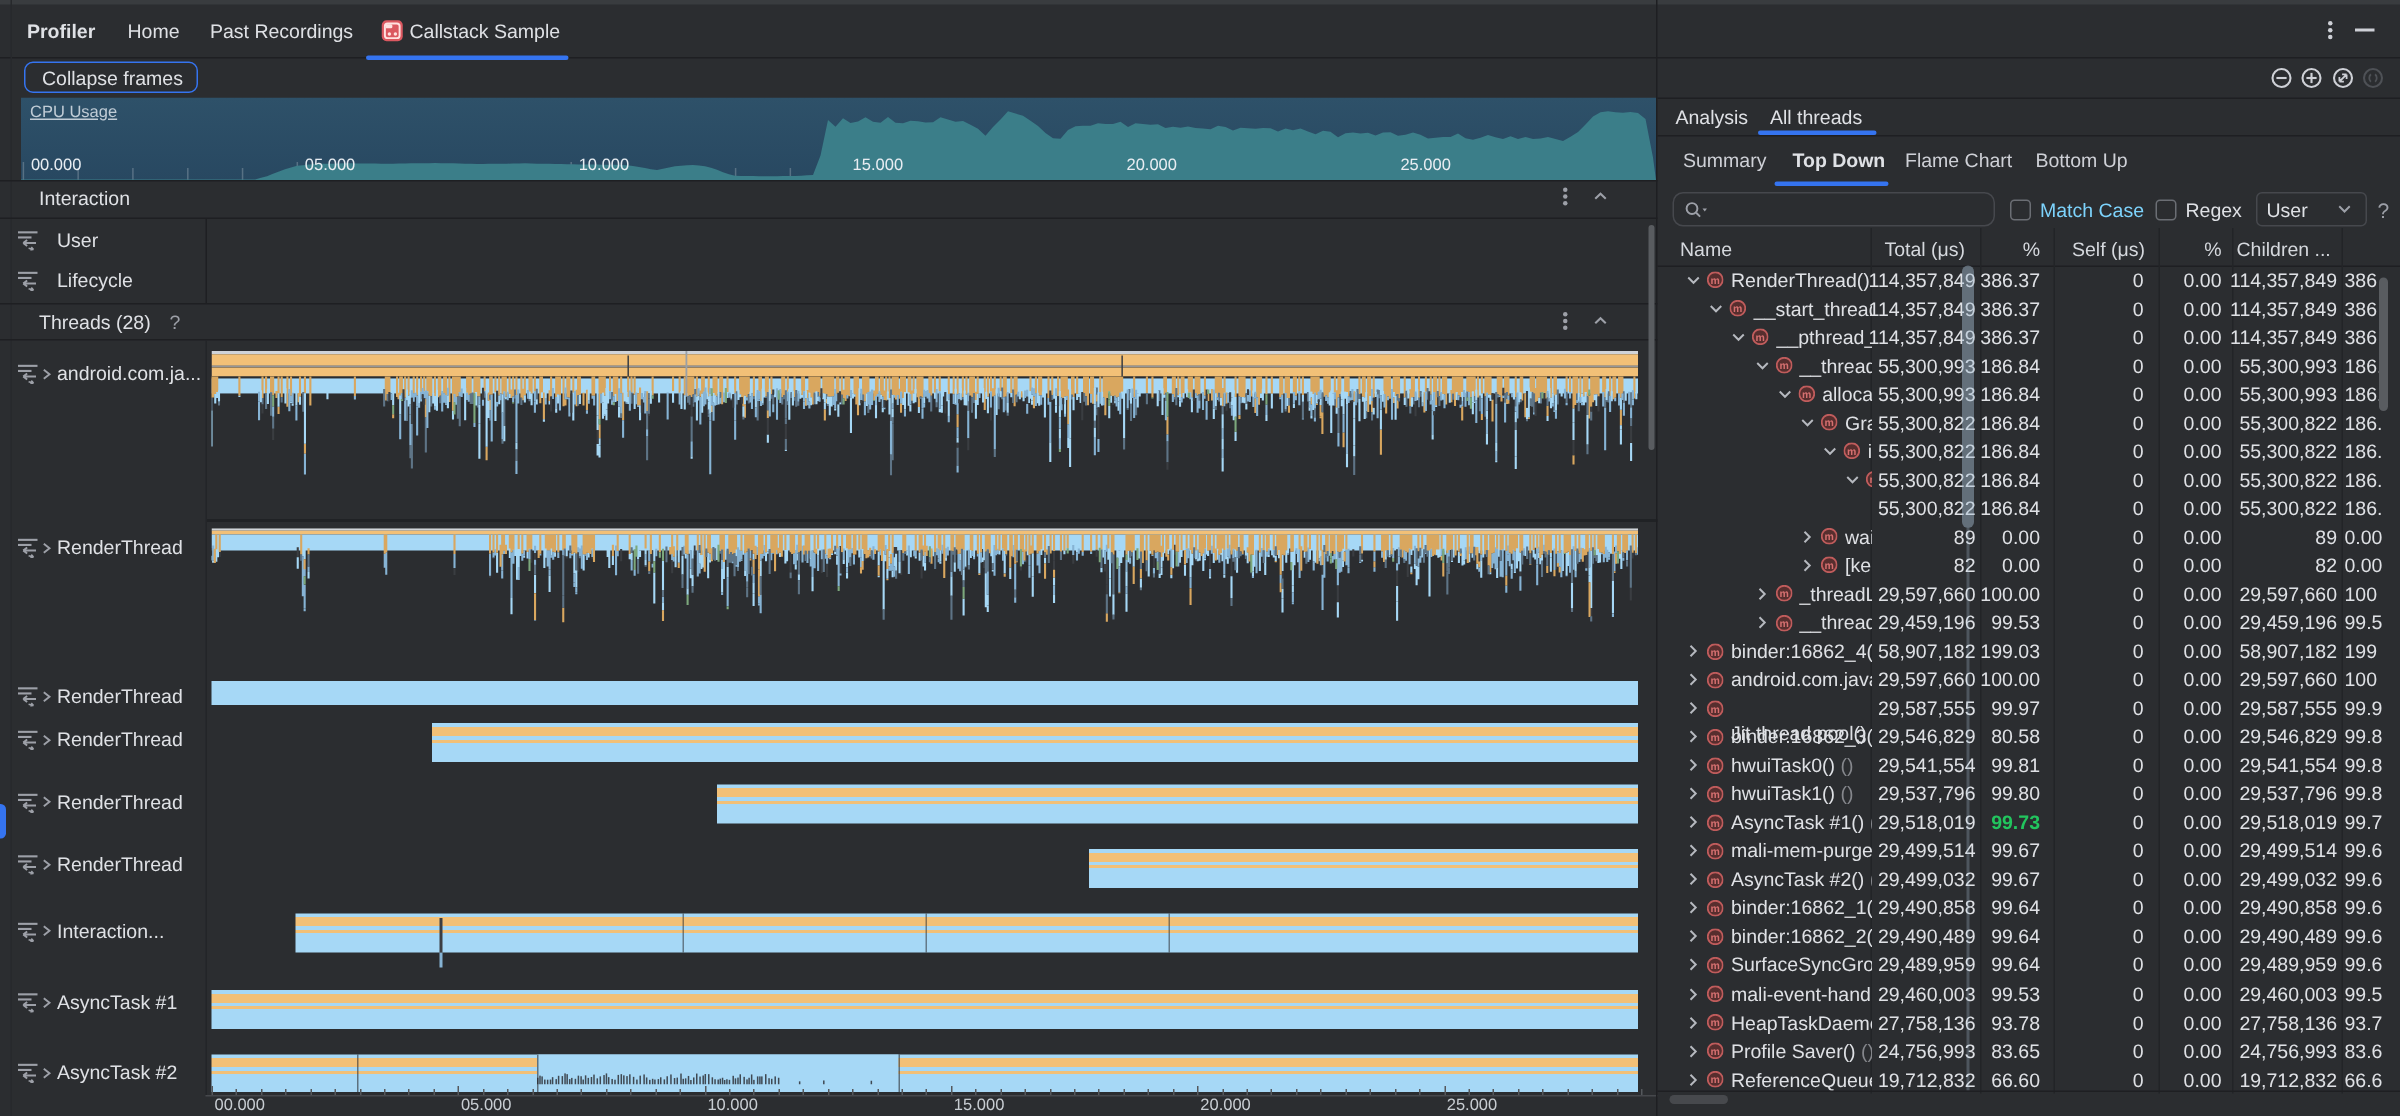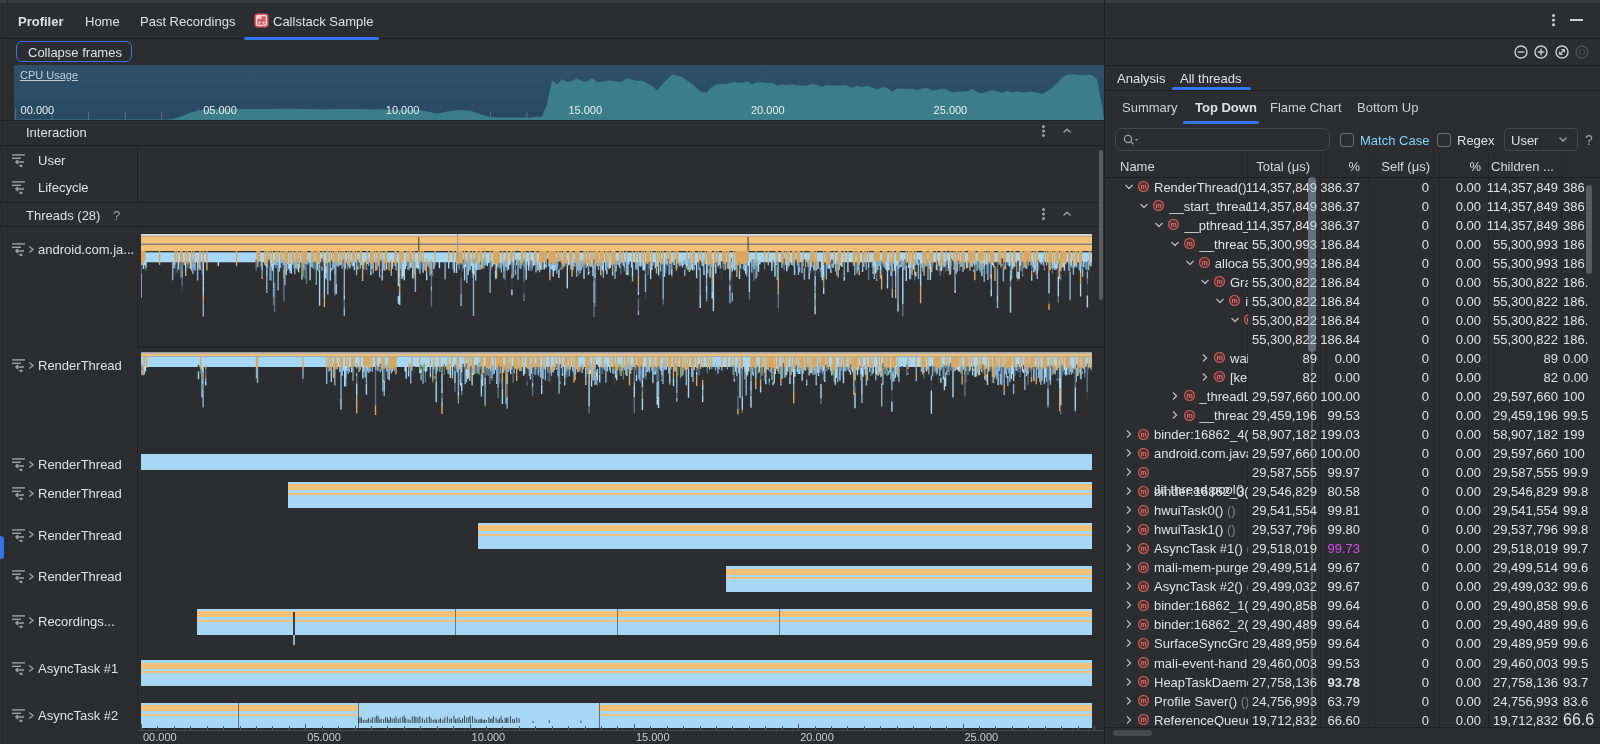--- a/index.html
+++ b/index.html
@@ -184,21 +184,21 @@
 <div class="t" style="left:38px;top:576px;transform:translateY(-50%);font-size:13px;color:#dfe1e5;font-weight:400;">RenderThread</div>
 <svg class="abs" style="left:11px;top:613.5px" width="16" height="14" viewBox="0 0 16 14">
 <rect x="1" y="1.2" width="13" height="1.4" fill="#9da0a8"></rect>
 <rect x="1" y="4.6" width="9" height="1.4" fill="#9da0a8"></rect>
 <path d="M4.5 9 h8.5 M4.5 9 l2.6 -2 M4.5 9 l2.6 2" stroke="#9da0a8" stroke-width="1.3" fill="none"></path>
 <path d="M8 13 l3.4 0 M11.4 13 l-1.9 -1.2 M11.4 13 l-1.9 1.2" stroke="#9da0a8" stroke-width="1.1" fill="none" transform="rotate(15 10 13)"></path>
 </svg>
 <svg class="abs" style="left:27px;top:616.0px" width="8" height="9" viewBox="0 0 8 9">
     <path d="M2.2 1.5 L6 4.5 L2.2 7.5" stroke="#9da0a8" stroke-width="1.3" fill="none"></path>
   </svg>
-<div class="t" style="left:38px;top:620.5px;transform:translateY(-50%);font-size:13px;color:#dfe1e5;font-weight:400;">Recordings...</div>
+<div class="t" style="left:38px;top:620.5px;transform:translateY(-50%);font-size:13px;color:#dfe1e5;font-weight:400;">Interaction...</div>
 <svg class="abs" style="left:11px;top:661px" width="16" height="14" viewBox="0 0 16 14">
 <rect x="1" y="1.2" width="13" height="1.4" fill="#9da0a8"></rect>
 <rect x="1" y="4.6" width="9" height="1.4" fill="#9da0a8"></rect>
 <path d="M4.5 9 h8.5 M4.5 9 l2.6 -2 M4.5 9 l2.6 2" stroke="#9da0a8" stroke-width="1.3" fill="none"></path>
 <path d="M8 13 l3.4 0 M11.4 13 l-1.9 -1.2 M11.4 13 l-1.9 1.2" stroke="#9da0a8" stroke-width="1.1" fill="none" transform="rotate(15 10 13)"></path>
 </svg>
 <svg class="abs" style="left:27px;top:663.5px" width="8" height="9" viewBox="0 0 8 9">
     <path d="M2.2 1.5 L6 4.5 L2.2 7.5" stroke="#9da0a8" stroke-width="1.3" fill="none"></path>
   </svg>
 <div class="t" style="left:38px;top:668px;transform:translateY(-50%);font-size:13px;color:#dfe1e5;font-weight:400;">AsyncTask #1</div>
@@ -788,21 +788,21 @@
 <div class="t" style="right:119px;top:510.2px;transform:translateY(-50%);font-size:13px;color:#dfe1e5;font-weight:400;">0.00</div>
 <div class="t" style="right:42px;top:510.2px;transform:translateY(-50%);font-size:13px;color:#dfe1e5;font-weight:400;">29,541,554</div>
 <div class="t" style="left:1563px;top:510.2px;transform:translateY(-50%);font-size:13px;color:#dfe1e5;font-weight:400;">99.8</div>
 <div class="t" style="right:283px;top:529.24px;transform:translateY(-50%);font-size:13px;color:#dfe1e5;font-weight:400;">29,537,796</div>
 <div class="t" style="right:240px;top:529.24px;transform:translateY(-50%);font-size:13px;color:#dfe1e5;font-weight:400;">99.80</div>
 <div class="t" style="right:171px;top:529.24px;transform:translateY(-50%);font-size:13px;color:#dfe1e5;font-weight:400;">0</div>
 <div class="t" style="right:119px;top:529.24px;transform:translateY(-50%);font-size:13px;color:#dfe1e5;font-weight:400;">0.00</div>
 <div class="t" style="right:42px;top:529.24px;transform:translateY(-50%);font-size:13px;color:#dfe1e5;font-weight:400;">29,537,796</div>
 <div class="t" style="left:1563px;top:529.24px;transform:translateY(-50%);font-size:13px;color:#dfe1e5;font-weight:400;">99.8</div>
 <div class="t" style="right:283px;top:548.28px;transform:translateY(-50%);font-size:13px;color:#dfe1e5;font-weight:400;">29,518,019</div>
-<div class="t" style="right:240px;top:548.28px;transform:translateY(-50%);font-size:13px;color:#d946ef;font-weight:400;">99.73</div>
+<div class="t" style="right:240px;top:548.28px;transform:translateY(-50%);font-size:13px;color:#22c55e;font-weight:700;">99.73</div>
 <div class="t" style="right:171px;top:548.28px;transform:translateY(-50%);font-size:13px;color:#dfe1e5;font-weight:400;">0</div>
 <div class="t" style="right:119px;top:548.28px;transform:translateY(-50%);font-size:13px;color:#dfe1e5;font-weight:400;">0.00</div>
 <div class="t" style="right:42px;top:548.28px;transform:translateY(-50%);font-size:13px;color:#dfe1e5;font-weight:400;">29,518,019</div>
 <div class="t" style="left:1563px;top:548.28px;transform:translateY(-50%);font-size:13px;color:#dfe1e5;font-weight:400;">99.7</div>
 <div class="t" style="right:283px;top:567.3199999999999px;transform:translateY(-50%);font-size:13px;color:#dfe1e5;font-weight:400;">29,499,514</div>
 <div class="t" style="right:240px;top:567.3199999999999px;transform:translateY(-50%);font-size:13px;color:#dfe1e5;font-weight:400;">99.67</div>
 <div class="t" style="right:171px;top:567.3199999999999px;transform:translateY(-50%);font-size:13px;color:#dfe1e5;font-weight:400;">0</div>
 <div class="t" style="right:119px;top:567.3199999999999px;transform:translateY(-50%);font-size:13px;color:#dfe1e5;font-weight:400;">0.00</div>
 <div class="t" style="right:42px;top:567.3199999999999px;transform:translateY(-50%);font-size:13px;color:#dfe1e5;font-weight:400;">29,499,514</div>
 <div class="t" style="left:1563px;top:567.3199999999999px;transform:translateY(-50%);font-size:13px;color:#dfe1e5;font-weight:400;">99.6</div>
@@ -830,33 +830,33 @@
 <div class="t" style="right:119px;top:643.48px;transform:translateY(-50%);font-size:13px;color:#dfe1e5;font-weight:400;">0.00</div>
 <div class="t" style="right:42px;top:643.48px;transform:translateY(-50%);font-size:13px;color:#dfe1e5;font-weight:400;">29,489,959</div>
 <div class="t" style="left:1563px;top:643.48px;transform:translateY(-50%);font-size:13px;color:#dfe1e5;font-weight:400;">99.6</div>
 <div class="t" style="right:283px;top:662.52px;transform:translateY(-50%);font-size:13px;color:#dfe1e5;font-weight:400;">29,460,003</div>
 <div class="t" style="right:240px;top:662.52px;transform:translateY(-50%);font-size:13px;color:#dfe1e5;font-weight:400;">99.53</div>
 <div class="t" style="right:171px;top:662.52px;transform:translateY(-50%);font-size:13px;color:#dfe1e5;font-weight:400;">0</div>
 <div class="t" style="right:119px;top:662.52px;transform:translateY(-50%);font-size:13px;color:#dfe1e5;font-weight:400;">0.00</div>
 <div class="t" style="right:42px;top:662.52px;transform:translateY(-50%);font-size:13px;color:#dfe1e5;font-weight:400;">29,460,003</div>
 <div class="t" style="left:1563px;top:662.52px;transform:translateY(-50%);font-size:13px;color:#dfe1e5;font-weight:400;">99.5</div>
 <div class="t" style="right:283px;top:681.56px;transform:translateY(-50%);font-size:13px;color:#dfe1e5;font-weight:400;">27,758,136</div>
-<div class="t" style="right:240px;top:681.56px;transform:translateY(-50%);font-size:13px;color:#dfe1e5;font-weight:700;">93.78</div>
+<div class="t" style="right:240px;top:681.56px;transform:translateY(-50%);font-size:13px;color:#dfe1e5;font-weight:400;">93.78</div>
 <div class="t" style="right:171px;top:681.56px;transform:translateY(-50%);font-size:13px;color:#dfe1e5;font-weight:400;">0</div>
 <div class="t" style="right:119px;top:681.56px;transform:translateY(-50%);font-size:13px;color:#dfe1e5;font-weight:400;">0.00</div>
 <div class="t" style="right:42px;top:681.56px;transform:translateY(-50%);font-size:13px;color:#dfe1e5;font-weight:400;">27,758,136</div>
 <div class="t" style="left:1563px;top:681.56px;transform:translateY(-50%);font-size:13px;color:#dfe1e5;font-weight:400;">93.7</div>
 <div class="t" style="right:283px;top:700.5999999999999px;transform:translateY(-50%);font-size:13px;color:#dfe1e5;font-weight:400;">24,756,993</div>
-<div class="t" style="right:240px;top:700.5999999999999px;transform:translateY(-50%);font-size:13px;color:#dfe1e5;font-weight:400;">63.79</div>
+<div class="t" style="right:240px;top:700.5999999999999px;transform:translateY(-50%);font-size:13px;color:#dfe1e5;font-weight:400;">83.65</div>
 <div class="t" style="right:171px;top:700.5999999999999px;transform:translateY(-50%);font-size:13px;color:#dfe1e5;font-weight:400;">0</div>
 <div class="t" style="right:119px;top:700.5999999999999px;transform:translateY(-50%);font-size:13px;color:#dfe1e5;font-weight:400;">0.00</div>
 <div class="t" style="right:42px;top:700.5999999999999px;transform:translateY(-50%);font-size:13px;color:#dfe1e5;font-weight:400;">24,756,993</div>
 <div class="t" style="left:1563px;top:700.5999999999999px;transform:translateY(-50%);font-size:13px;color:#dfe1e5;font-weight:400;">83.6</div>
 <div class="t" style="right:283px;top:719.64px;transform:translateY(-50%);font-size:13px;color:#dfe1e5;font-weight:400;">19,712,832</div>
 <div class="t" style="right:240px;top:719.64px;transform:translateY(-50%);font-size:13px;color:#dfe1e5;font-weight:400;">66.60</div>
 <div class="t" style="right:171px;top:719.64px;transform:translateY(-50%);font-size:13px;color:#dfe1e5;font-weight:400;">0</div>
 <div class="t" style="right:119px;top:719.64px;transform:translateY(-50%);font-size:13px;color:#dfe1e5;font-weight:400;">0.00</div>
 <div class="t" style="right:42px;top:719.64px;transform:translateY(-50%);font-size:13px;color:#dfe1e5;font-weight:400;">19,712,832</div>
-<div class="t" style="left:1563px;top:719.64px;transform:translateY(-50%);font-size:16px;color:#dfe1e5;font-weight:400;">66.6</div>
+<div class="t" style="left:1563px;top:719.64px;transform:translateY(-50%);font-size:13px;color:#dfe1e5;font-weight:400;">66.6</div>
 <div class="abs" style="left:1308px;top:177px;width:8px;height:175px;background:rgba(168,192,212,0.45);border-radius:4px"></div>
 <div class="abs" style="left:1311px;top:352px;width:2px;height:375px;background:rgba(170,195,215,0.28)"></div>
 <div class="abs" style="left:1586px;top:185px;width:6px;height:89px;background:#595c60;border-radius:3px"></div>
 <div class="abs" style="left:1113px;top:730px;width:39px;height:6px;background:#47494d;border-radius:3px"></div>
 <div class="abs" style="left:1105px;top:727px;width:495px;height:1px;background:#1e1f22;"></div>
 </body></html>

